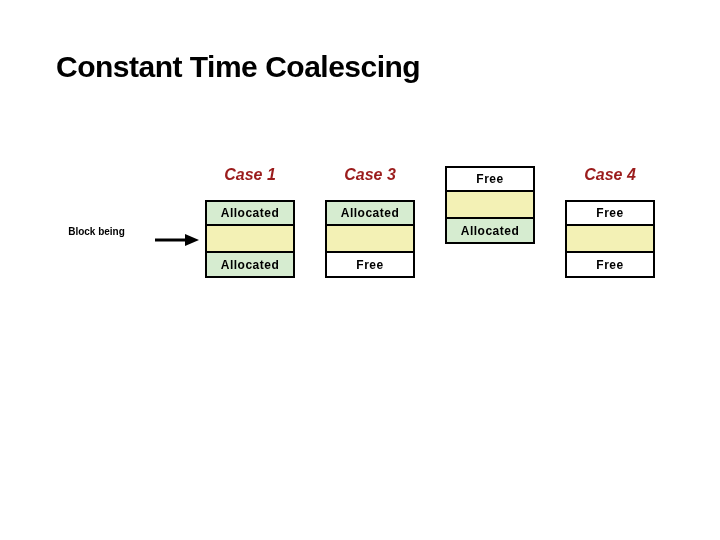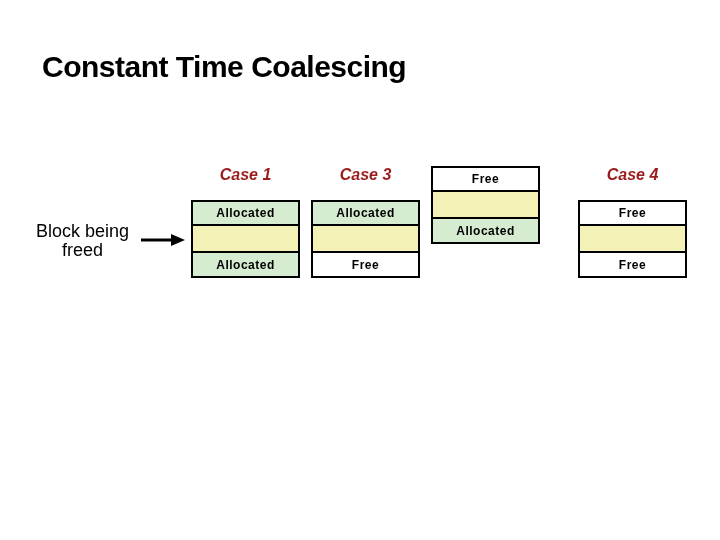--- a/index.html
+++ b/index.html
@@ -3,37 +3,37 @@
 <meta charset="utf-8">
 <style>
   html, body { margin: 0; padding: 0; }
   body {
     width: 720px; height: 540px;
     background: #ffffff;
     font-family: "Liberation Sans", sans-serif;
     position: relative;
     overflow: hidden;
   }
-  .slide { position: absolute; inset: 0; }
+  .slide { position: absolute; inset: 0; margin-left: 14px; }
 
   .slide-title {
     position: absolute;
     left: 42px; top: 50px;
     margin: 0;
     font-size: 30px;
     font-weight: 700;
     letter-spacing: -0.5px;
     color: var(--color-title, #000);
     white-space: nowrap;
   }
 
   .case-col {
     position: absolute;
     top: 166px;
-    width: 109px;
+    width: 90px;
     text-align: center;
   }
   .case-header {
     font-size: 16px;
     font-weight: 700;
     font-style: italic;
     color: var(--color-case_header, #9b1c1c);
     margin-bottom: 16px;
     white-space: nowrap;
   }
@@ -56,40 +56,39 @@
   .cell-bottom { height: 23px; }
   .cell-allocated { background: var(--color-allocated_fill, #d6ecd0); }
   .cell-freeing   { background: var(--color-freeing_fill, #f3f1b5); }
   .cell-free      { background: var(--color-free_fill, #ffffff); }
 
   .freed-label {
     position: absolute;
     left: 30px; top: 222px;
     width: 105px;
     text-align: center;
-    font-size: 18px;
-    font-weight: 400;
+    font-size: 10px;
+    font-weight: 700;
     line-height: 19px;
     color: #000;
   }
   .freed-arrow {
     position: absolute;
     left: 141px; top: 233px;
   }
 </style>
 </head>
 <body>
 
 <div class="slide">
 
   <h1 class="slide-title">Constant Time Coalescing</h1>
 
   <div class="freed-label">
     <div>Block being</div>
-    <div>freed</div>
   </div>
 
   <svg class="freed-arrow" width="44" height="14" viewBox="0 0 44 14" aria-hidden="true">
     <line x1="0" y1="7" x2="31" y2="7" stroke="#000" stroke-width="3"></line>
     <polygon points="30,1 44,7 30,13" fill="#000"></polygon>
   </svg>
 
   <div class="case-col" style="left:191px">
     <div class="case-header">Case 1</div>
     <div class="block">
@@ -109,21 +108,21 @@
   </div>
 
   <div class="case-col" style="left:431px">
     <div class="block">
       <div class="cell cell-free">Free</div>
       <div class="cell cell-mid cell-freeing"></div>
       <div class="cell cell-bottom cell-allocated">Allocated</div>
     </div>
   </div>
 
-  <div class="case-col" style="left:578px">
+  <div class="case-col" style="left:551px">
     <div class="case-header">Case 4</div>
     <div class="block">
       <div class="cell cell-free">Free</div>
       <div class="cell cell-mid cell-freeing"></div>
       <div class="cell cell-bottom cell-free">Free</div>
     </div>
   </div>
 
 </div>
 

